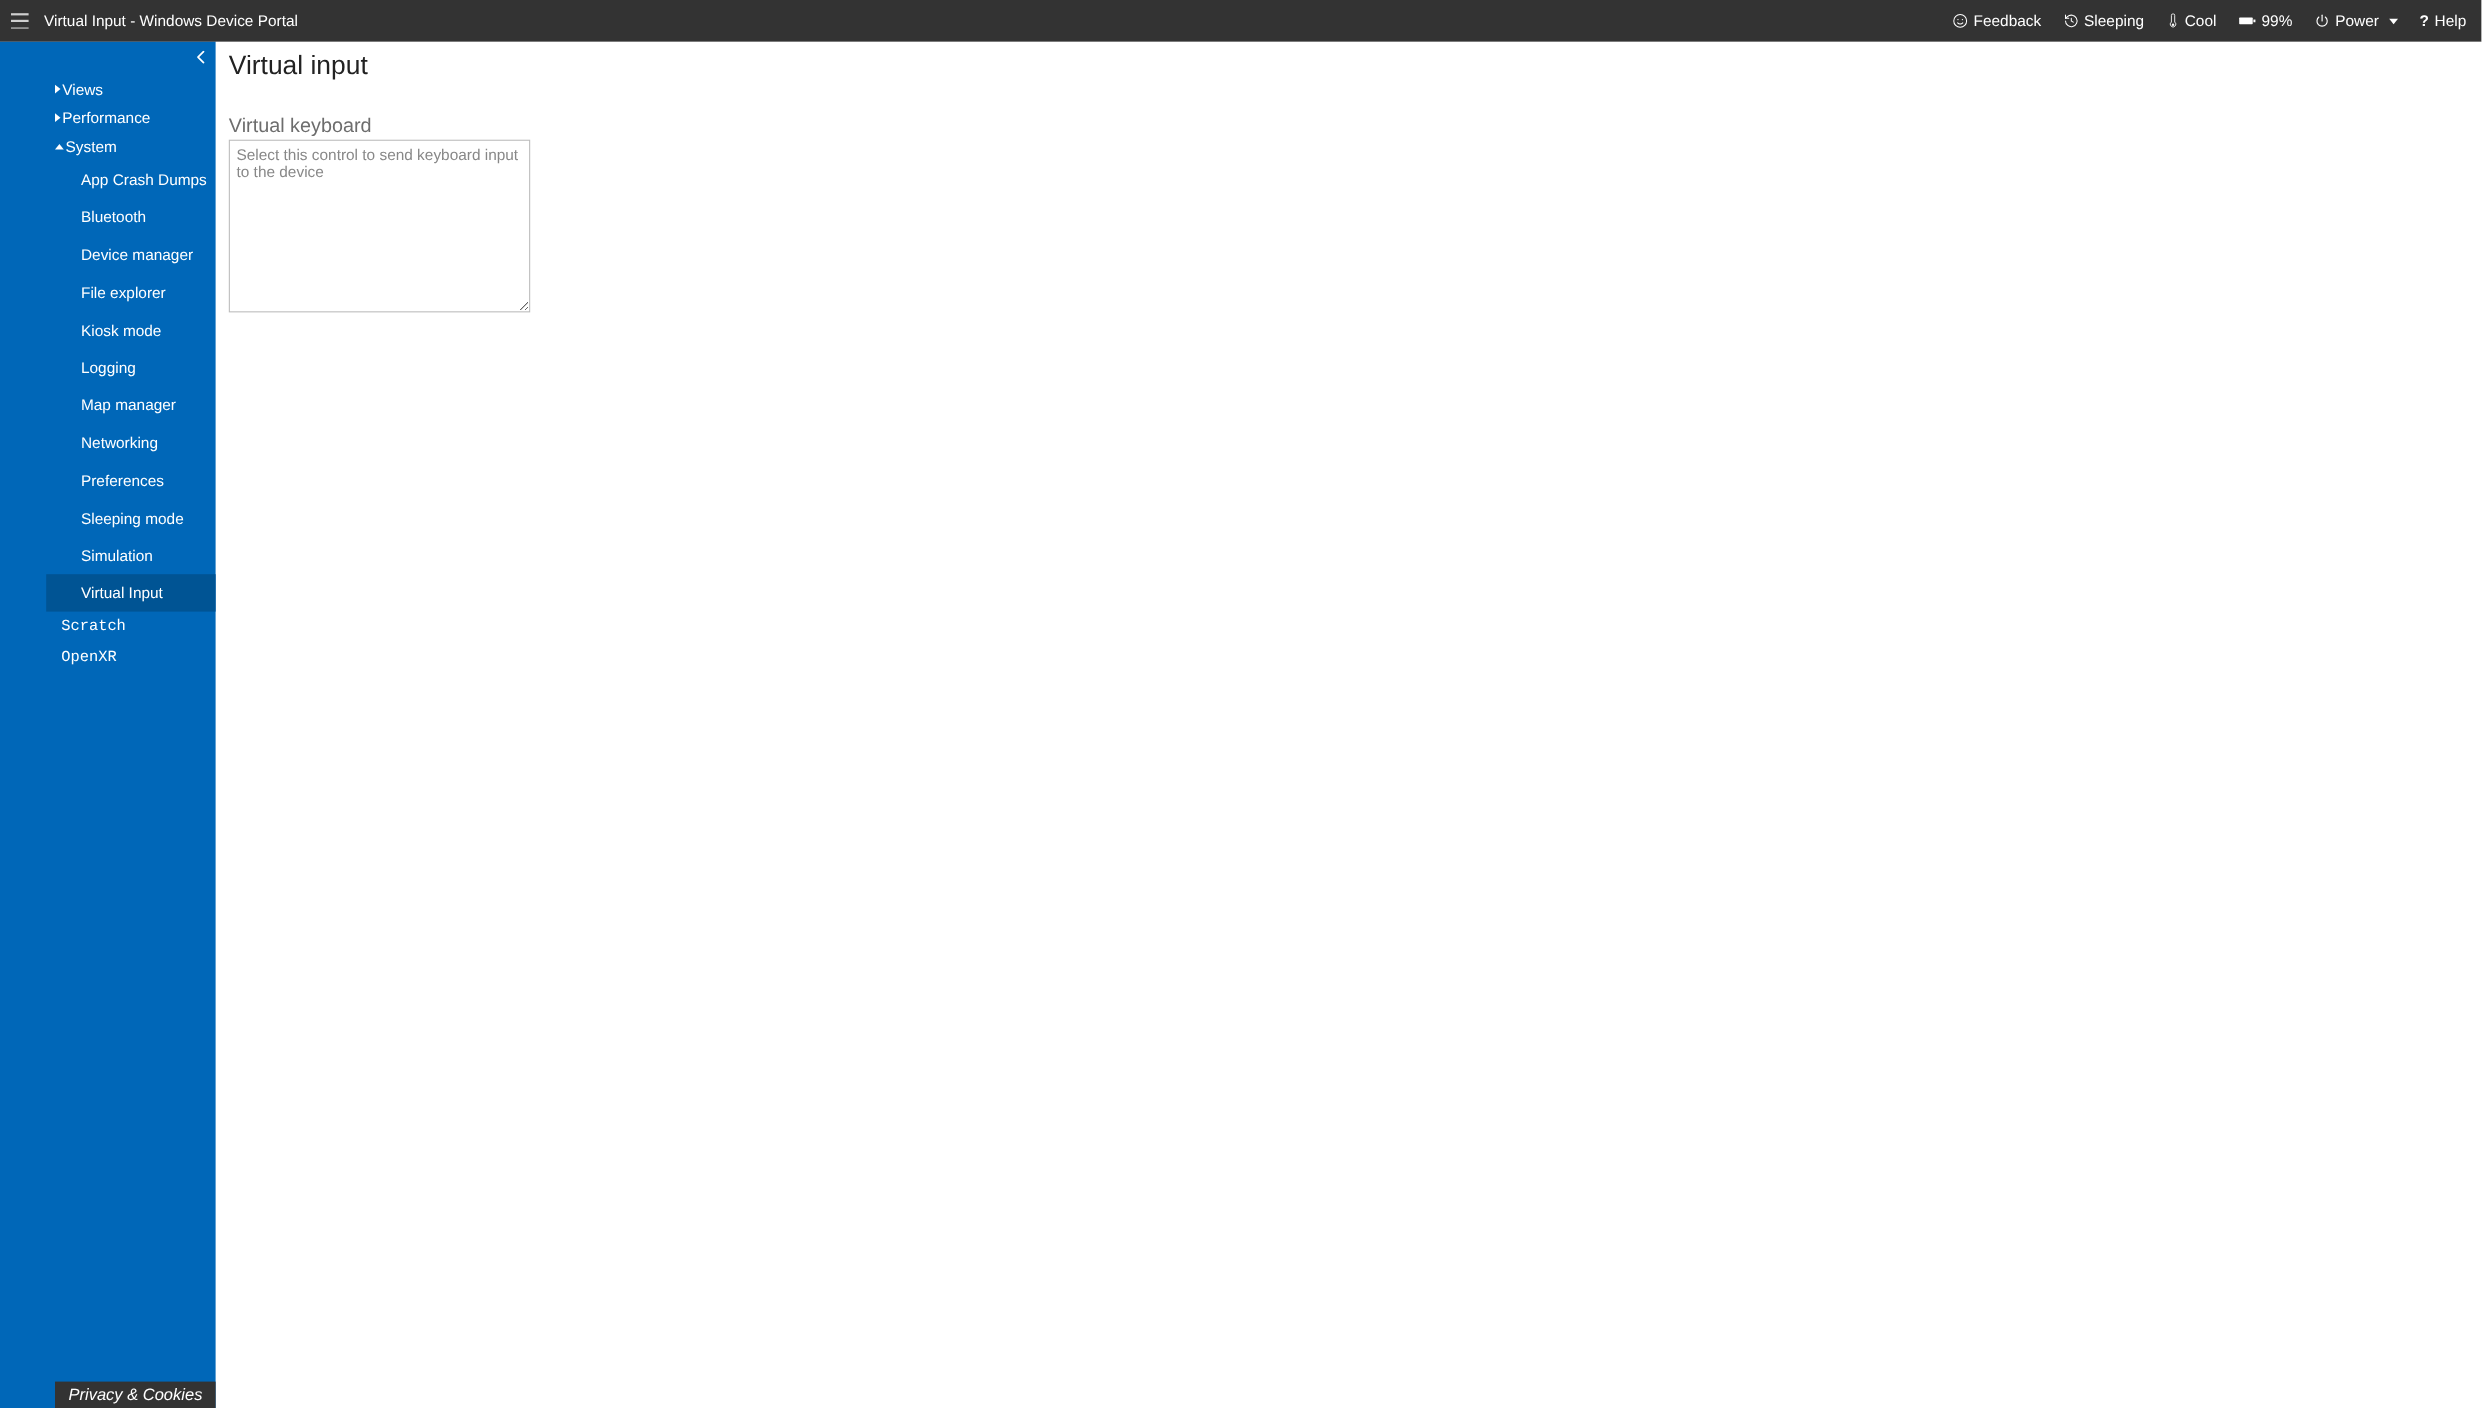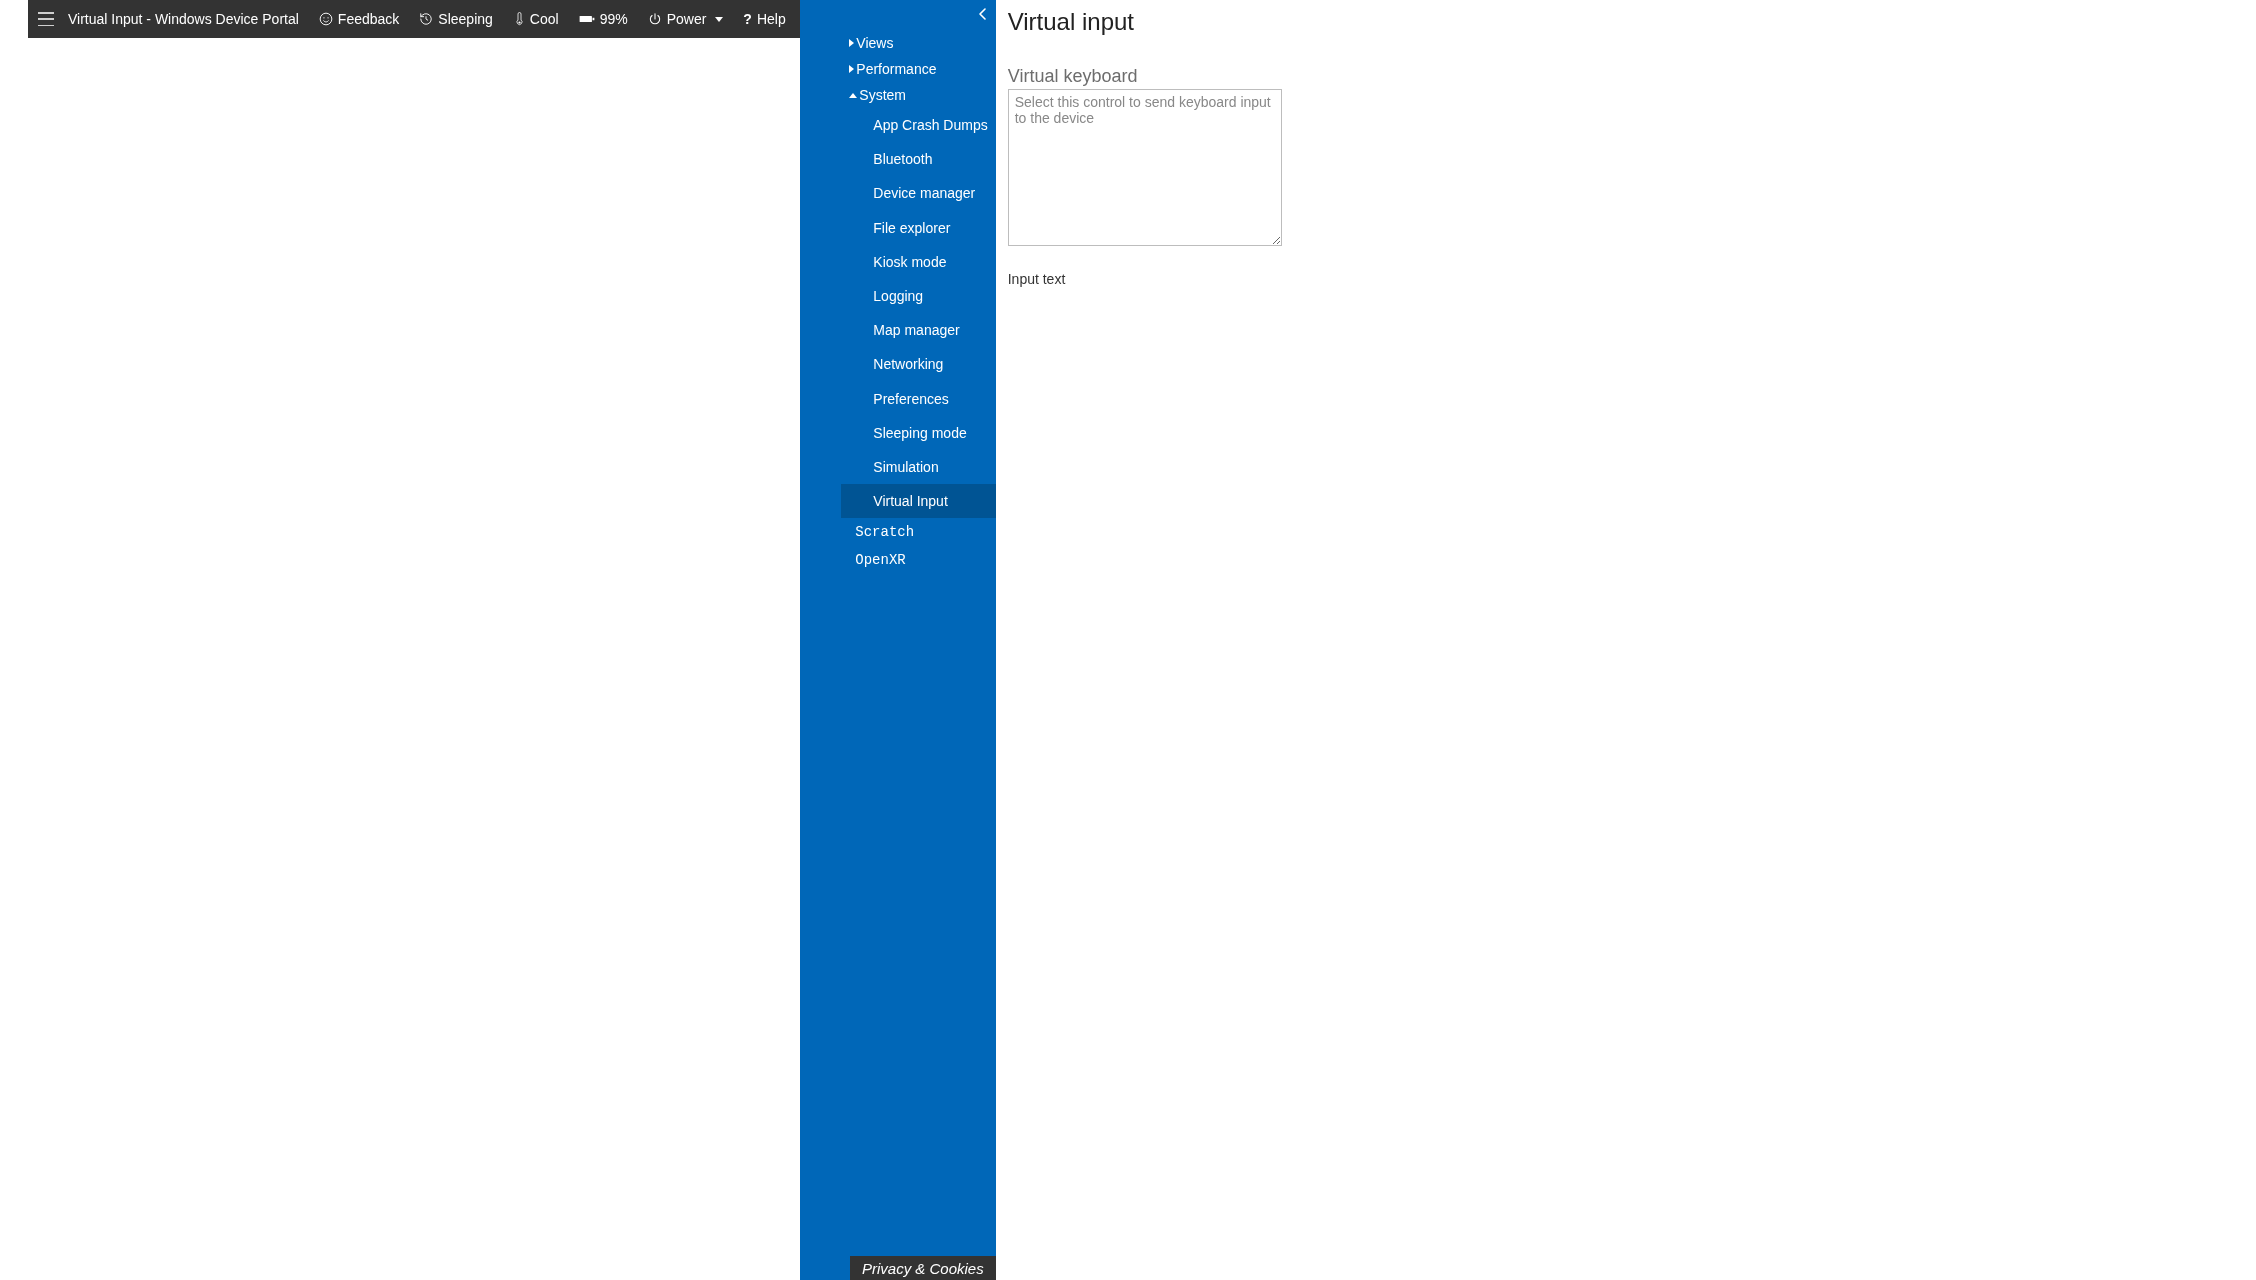--- a/index.html
+++ b/index.html
@@ -2,21 +2,21 @@
 <html><head>
   <meta charset="utf-8">
   <style>
     * { margin: 0; padding: 0; box-sizing: border-box; }
     body {
       font-family: "Segoe UI", Tahoma, sans-serif;
       font-size: 14px;
       color: #333;
       overflow: hidden;
     }
-    .app { display: flex; flex-direction: row; height: 100vh; padding-left: 28px; }
+    .app { display: flex; flex-direction: column; height: 100vh; }
 
     
     .header {
       background: #333333;
       color: #fff;
       display: flex;
       align-items: center;
       height: 38px;
       padding: 0 14px 0 10px;
       flex-shrink: 0;
@@ -241,16 +241,15 @@
         <span>Privacy &amp; Cookies</span>
       </div>
     </div>
 
     <div class="main">
       <h1 class="page-title">Virtual input</h1>
 
       <div class="section-label">Virtual keyboard</div>
       <textarea class="kb-textarea" placeholder="Select this control to send keyboard input to the device" style=""></textarea>
 
-      <div class="input-text-label">Input text</div>
     </div>
   </div>
 </div>
 
 </body></html>

